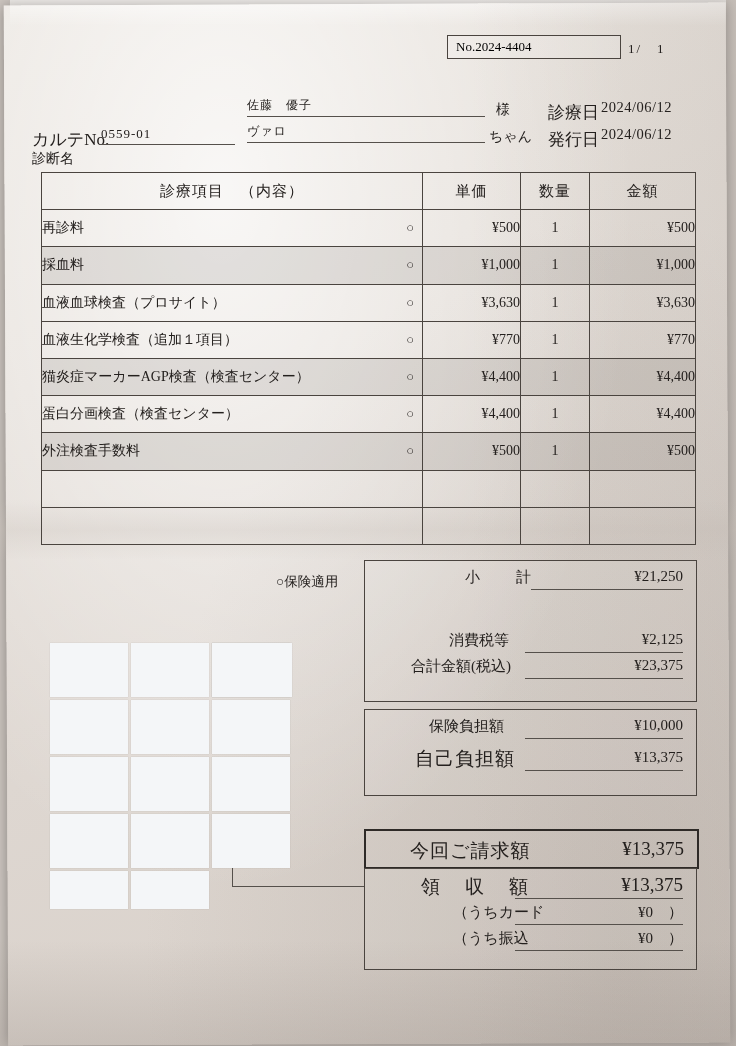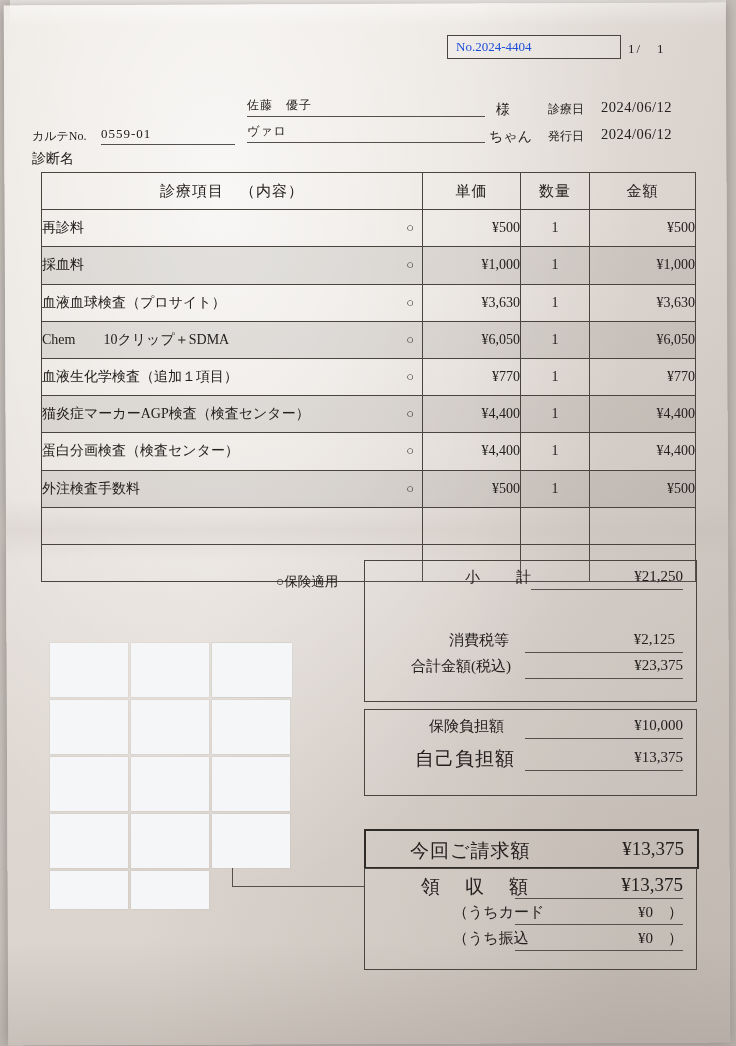--- a/index.html
+++ b/index.html
@@ -51,27 +51,27 @@
     font-size: 24px;
     letter-spacing: 3px;
     border-bottom: 2px solid #3a3430;
     padding-bottom: 1px;
     white-space: nowrap;
   }
   .docno-box {
     border: 1px solid #4a443f;
     font-size: 13px;
     padding: 3px 8px;
-    color: #1d4ed8;
+    color: #000000;
     background: rgba(255,255,255,0.12);
     white-space: nowrap;
   }
   .pageno { font-size: 13px; letter-spacing: 2px; white-space: nowrap; }
 
-  .lbl-sm { font-size: 12px; white-space: nowrap; }
+  .lbl-sm { font-size: 17px; white-space: nowrap; }
   .lbl-md { font-size: 14px; white-space: nowrap; }
   .val-name {
     font-size: 12px;
     letter-spacing: 1px;
     white-space: nowrap;
   }
   .uline {
     border-bottom: 1px solid #55504b;
   }
   .val-date { font-size: 14.5px; letter-spacing: 0.5px; white-space: nowrap; }
@@ -194,29 +194,20 @@
           </tr>
           <tr>
             <td class="c-name">
               <span>血液血球検査（プロサイト）</span>
               <span class="mark">○</span>
             </td>
             <td class="c-price">¥3,630</td>
             <td class="c-qty">1</td>
             <td class="c-amt">¥3,630</td>
           </tr>
-          <tr class="alt">
-            <td class="c-name">
-              <span>Chem　　10クリップ＋SDMA</span>
-              <span class="mark">○</span>
-            </td>
-            <td class="c-price">¥6,050</td>
-            <td class="c-qty">1</td>
-            <td class="c-amt">¥6,050</td>
-          </tr>
           <tr>
             <td class="c-name">
               <span>血液生化学検査（追加１項目）</span>
               <span class="mark">○</span>
             </td>
             <td class="c-price">¥770</td>
             <td class="c-qty">1</td>
             <td class="c-amt">¥770</td>
           </tr>
           <tr class="alt">
@@ -263,21 +254,21 @@
     </div>
 
     <div class="abs insurance-note" style="left:276px; top:573px;">○保険適用</div>
 
     <div class="abs totbox" style="left:364px; top:560px; width:331px; height:140px;">
       <div class="abs t-lbl" style="left:100px; top:7px; letter-spacing:2px;">小　　計</div>
       <div class="abs t-line" style="left:166px; top:28px; width:152px;"></div>
       <div class="abs t-val" style="left:198px; top:7px; width:120px;">¥21,250</div>
 
       <div class="abs t-lbl" style="left:84px; top:70px;">消費税等</div>
-      <div class="abs t-val" style="left:190px; top:70px; width:120px;">¥2,125</div>
+      <div class="abs t-val" style="left:198px; top:70px; width:120px;">¥2,125</div>
       <div class="abs t-line" style="left:160px; top:91px; width:158px;"></div>
 
       <div class="abs t-lbl" style="left:46px; top:96px;">合計金額(税込)</div>
       <div class="abs t-val" style="left:198px; top:96px; width:120px;">¥23,375</div>
       <div class="abs t-line" style="left:160px; top:117px; width:158px;"></div>
     </div>
 
     <div class="abs totbox" style="left:364px; top:709px; width:331px; height:85px;">
       <div class="abs t-lbl" style="left:64px; top:7px;">保険負担額</div>
       <div class="abs t-val" style="left:198px; top:7px; width:120px;">¥10,000</div>

